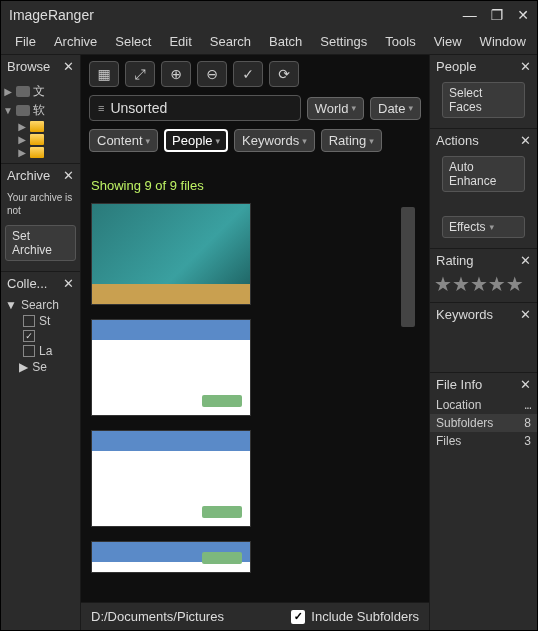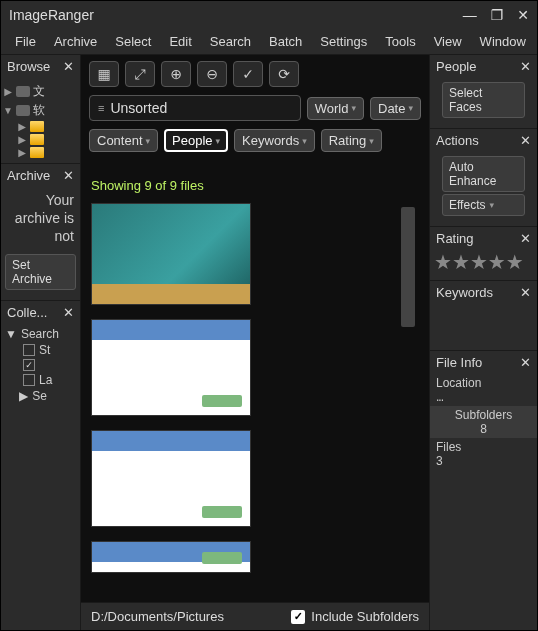--- a/index.html
+++ b/index.html
@@ -14,21 +14,21 @@
 .body { display: flex; flex: 1; overflow: hidden; }
 .leftcol { width: 80px; display: flex; flex-direction: column; background: #2b2b2b; border-right: 1px solid #1a1a1a; }
 .panelhdr { display: flex; justify-content: space-between; align-items: center; padding: 4px 6px; background: #2b2b2b; color: #d8d8d8; font-size: 13px; }
 .panelhdr .x { color: #d8d8d8; cursor: pointer; font-size: 13px; }
 .tree { padding: 4px 2px; font-size: 12px; color: #ccc; overflow: hidden; }
 .treerow { display: flex; align-items: center; gap: 3px; padding: 1px 0; white-space: nowrap; }
 .treerow .arrow { width: 10px; text-align: center; color: #999; font-size: 10px; }
 .treerow .foldericon { width: 14px; height: 11px; background: linear-gradient(#ffd76a,#e8a400); border-radius: 1px; display:inline-block; }
 .treerow .driveicon { width: 14px; height: 11px; background: #666; border-radius: 2px; display:inline-block; }
 .archivepanel { border-top: 1px solid #1a1a1a; padding-bottom: 6px; }
-.archivetxt { font-size: 14px; color: #ccc; padding: 4px 6px; line-height: 1.3; text-align: right; }
+.archivetxt { font-size: 10px; color: #ccc; padding: 4px 6px; line-height: 1.3; }
 .btn { background: #3a3a3a; border: 1px solid #555; color: #ddd; padding: 3px 6px; font-size: 12px; border-radius: 3px; cursor: pointer; display: inline-flex; align-items: center; gap: 4px; }
 .btn-small { margin: 4px; }
 .centercol { flex: 1; display: flex; flex-direction: column; background: #0f0f0f; }
 .toolbar { display: flex; gap: 6px; padding: 6px 8px; align-items: center; }
 .toolbtn { width: 30px; height: 26px; background: #2a2a2a; border: 1px solid #555; border-radius: 4px; display: flex; align-items: center; justify-content: center; color: #ccc; cursor: pointer; font-size: 14px; }
 .filterrow { display: flex; gap: 6px; padding: 2px 8px 6px 8px; align-items: center; flex-wrap: wrap; }
 .sortbox { flex: 1; min-width: 120px; height: 26px; background: #1a1a1a; border: 1px solid #555; border-radius: 4px; display: flex; align-items: center; padding: 0 8px; color: #ddd; font-size: 14px; gap: 6px; }
 .chip { background: #3a3a3a; border: 1px solid #666; color: #ddd; padding: 3px 7px; font-size: 13px; border-radius: 4px; cursor: pointer; display: inline-flex; align-items: center; gap: 3px; }
 .chip.active { background: #1a1a1a; border: 2px solid #fff; color: #fff; padding: 2px 6px; }
 .chip .dd { font-size: 9px; color: #999; }
@@ -43,21 +43,21 @@
 .scrollbar { position: absolute; right: 14px; top: 10px; width: 14px; height: 120px; background: #444; border-radius: 2px; }
 .bottombar { display: flex; align-items: center; justify-content: space-between; padding: 6px 10px; background: #2b2b2b; border-top: 1px solid #1a1a1a; font-size: 13px; color: #ddd; }
 .checkrow { display: flex; align-items: center; gap: 6px; }
 .checkbox { width: 14px; height: 14px; background: #fff; border-radius: 2px; display: flex; align-items: center; justify-content: center; color: #000; font-size: 11px; font-weight: bold; }
 .rightcol { width: 108px; display: flex; flex-direction: column; background: #2b2b2b; border-left: 1px solid #1a1a1a; overflow: hidden; }
 .rpanel { border-bottom: 1px solid #1a1a1a; padding-bottom: 6px; }
 .rpanel .content { padding: 4px 12px; }
 .stars { display: flex; gap: 0px; padding: 2px 4px; flex-wrap: wrap; }
 .star { color: #888; font-size: 20px; cursor: pointer; line-height: 1; }
 .infogrid { font-size: 12px; }
-.inforow { display: flex; justify-content: space-between; padding: 2px 6px; flex-direction: column; }
+.inforow { display: flex; justify-content: space-between; padding: 2px 6px; }
 .inforow.alt { background: #3a3a3a; text-align: center; }
 .inforow .dots { letter-spacing: -1px; }
 .collpanel { border-top: 1px solid #1a1a1a; flex:1; overflow:hidden; }
 .colltree { padding: 2px 4px; font-size: 12px; }
 .colltree .row { display: flex; align-items: center; gap: 4px; padding: 1px 0; white-space: nowrap; overflow: hidden; }
 .colltree .cb { width:12px; height:12px; border:1px solid #888; display:inline-flex; align-items:center; justify-content:center; font-size:9px; color:#ddd; }
 </style>
 </head>
 <body>
 
@@ -230,21 +230,21 @@
             <span>People</span>
             <span class="x">✕</span>
           </div>
         <div class="content"><div class="btn">Select Faces</div></div>
       </div>
       <div class="rpanel">
         <div class="panelhdr">
             <span>Actions</span>
             <span class="x">✕</span>
           </div>
-        <div class="content" style="display:flex;flex-direction:column;gap:2px;">
+        <div class="content" style="display:flex;flex-direction:column;gap:24px;">
           <div class="btn">Auto Enhance</div>
           <div class="btn">
               <span>Effects</span>
               <span class="dd" style="font-size:9px;color:#999;">▾</span>
             </div>
         </div>
       </div>
       <div class="rpanel">
         <div class="panelhdr">
             <span>Rating</span>

